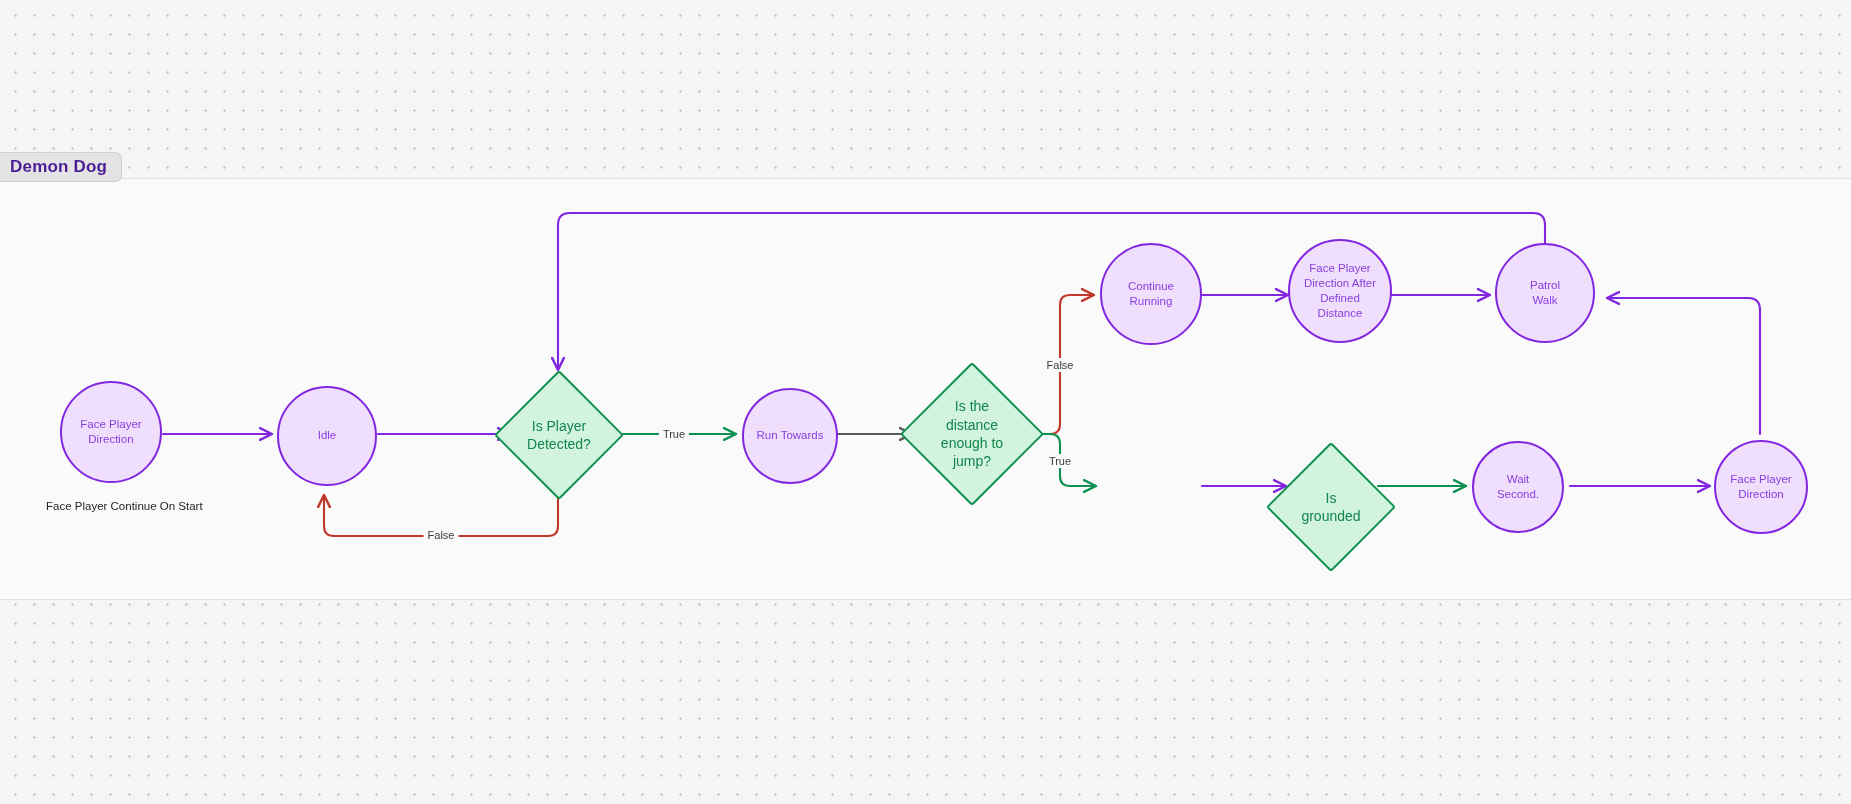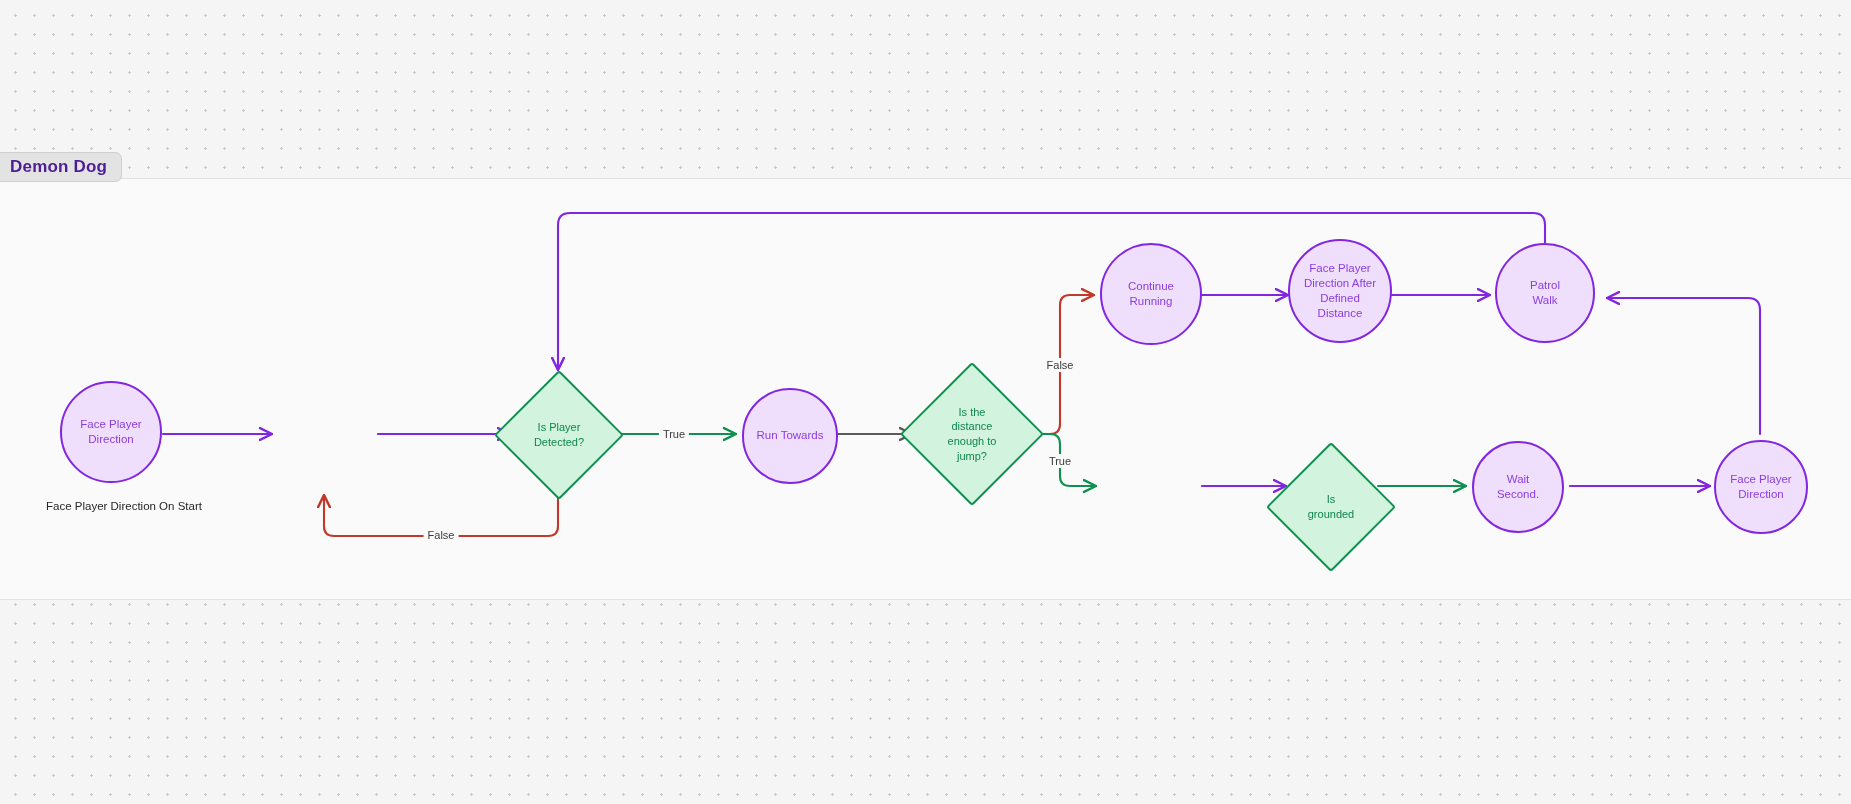--- a/index.html
+++ b/index.html
@@ -103,21 +103,21 @@
     background: #d2f3dd;
     border: 2.5px solid #0e9150;
     transform: rotate(45deg);
     box-sizing: border-box;
     border-radius: 3px;
   }
   .node.diamond-wrap .lbl {
     position: relative;
     z-index: 1;
     color: #11864d;
-    font-size: 11px;
+    font-size: 14px;
   }
 
   
   .edge-label {
     position: absolute;
     z-index: 4;
     font-size: 11px;
     color: #3b3b3b;
     background: #fafafa;
     padding: 1px 4px;
@@ -190,20 +190,23 @@
       <path stroke="#8226e0" d="M 1760 434 L 1760 310 Q 1760 298 1748 298 L 1607 298" marker-end="url(#ah-purple)"></path>
 
     </g>
   </svg>
 
   <div class="node circle" style="left:60px; top:381px; width:102px; height:102px;">
     <span class="lbl">Face Player
 Direction</span>
   </div>
 
+  <div class="node circle" style="left:277px; top:386px; width:100px; height:100px;">
+    <span class="lbl">Idle</span>
+  </div>
 
   <div class="node diamond-wrap" style="left:513px; top:389px; width:92px; height:92px;">
     <span class="dmd"></span>
     <span class="lbl">Is Player
 Detected?</span>
   </div>
 
   <div class="node circle" style="left:742px; top:388px; width:96px; height:96px;">
     <span class="lbl">Run Towards</span>
   </div>
@@ -251,15 +254,15 @@
   </div>
 
   <div class="edge-label" style="left:674px; top:434px;">True</div>
 
   <div class="edge-label" style="left:441px; top:535px;">False</div>
 
   <div class="edge-label" style="left:1060px; top:365px;">False</div>
 
   <div class="edge-label" style="left:1060px; top:461px;">True</div>
 
-  <div class="caption" style="left:46px; top:500px;">Face Player Direction On Start</div>
+  <div class="caption" style="left:46px; top:500px;">Face Player Continue On Start</div>
 
 </div>
 
 </body></html>

